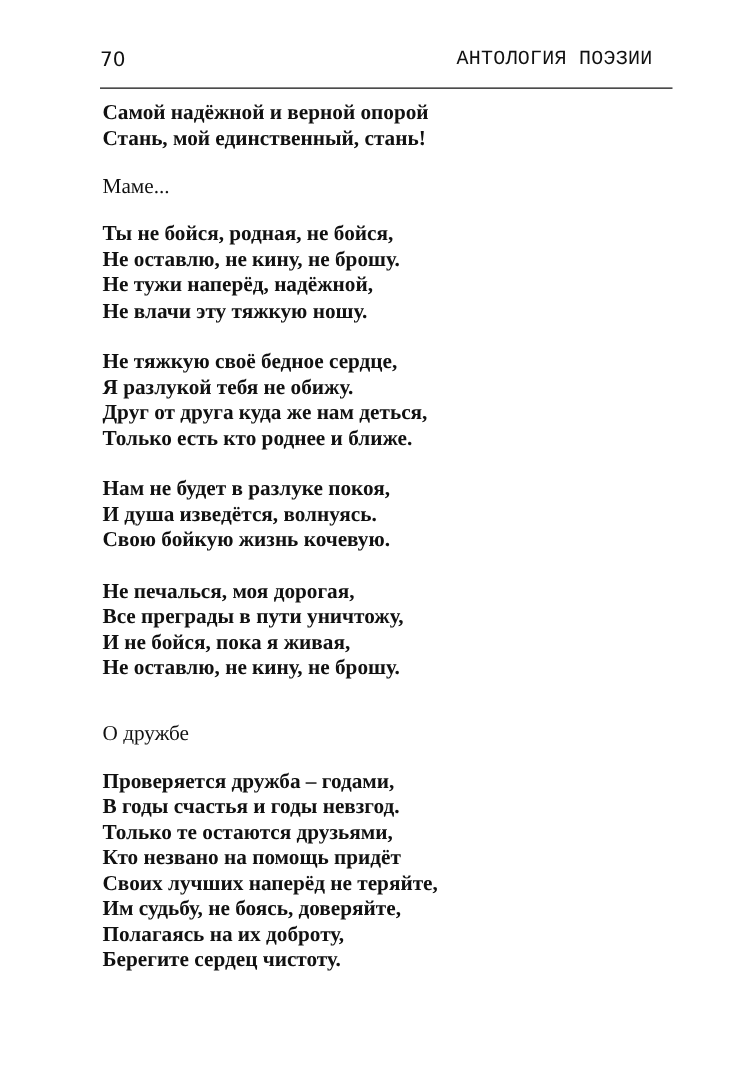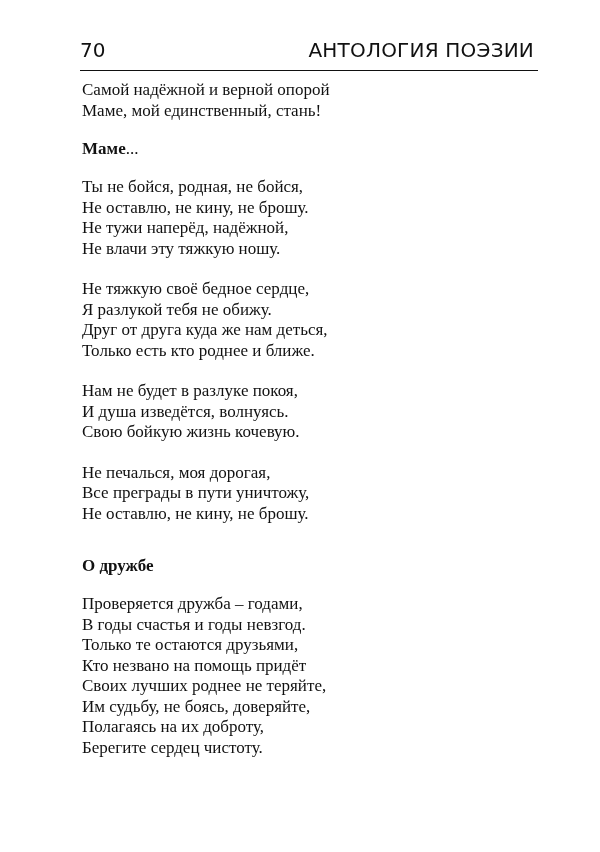--- a/index.html
+++ b/index.html
@@ -15,72 +15,74 @@
       color: #111111;
     }
     .page-header {
       position: absolute;
       left: 80px;
       top: 36px;
       width: 458px;
       height: 34px;
       border-bottom: 1.5px solid #111;
       font-family: "DejaVu Sans", sans-serif;
-      font-size: 20px;
+      font-size: 16px;
     }
     .page-number {
       position: absolute;
       left: 0;
       top: 2px;
     }
     .running-title {
       position: absolute;
-      right: 4px;
+      right: 16px;
       top: 2px;
       letter-spacing: 0.2px;
+      font-family: Liberation Mono, monospace;
     }
     .content {
       position: absolute;
       left: 82px;
       top: 80px;
       width: 460px;
       font-family: "Liberation Serif", serif;
       font-size: 17px;
       line-height: 20.5px;
     }
     .stanza {
       margin: 0 0 20px 0;
     }
     .line {
       display: block;
       white-space: nowrap;
+      font-weight: bold;
     }
     .poem-title {
       margin: 0 0 18px 0;
       font-size: 17px;
       line-height: 20px;
     }
     .poem-title b {
-      font-weight: bold;
+      font-weight: normal;
       text-align: center;
     }
   </style>
 </head>
 <body>
 
 <div class="page-header">
   <span class="page-number">70</span>
   <span class="running-title">АНТОЛОГИЯ ПОЭЗИИ</span>
 </div>
 
 <div class="content">
 
   <div class="stanza" style="margin-bottom:18px;">
     <span class="line">Самой надёжной и верной опорой</span>
-    <span class="line">Маме, мой единственный, стань!</span>
+    <span class="line">Стань, мой единственный, стань!</span>
   </div>
 
   <div class="poem-title"><b>Маме</b><span>...</span></div>
 
   <div class="stanza">
     <span class="line">Ты не бойся, родная, не бойся,</span>
     <span class="line">Не оставлю, не кину, не брошу.</span>
     <span class="line">Не тужи наперёд, надёжной,</span>
     <span class="line">Не влачи эту тяжкую ношу.</span>
   </div>
@@ -94,29 +96,30 @@
 
   <div class="stanza">
     <span class="line">Нам не будет в разлуке покоя,</span>
     <span class="line">И душа изведётся, волнуясь.</span>
     <span class="line">Свою бойкую жизнь кочевую.</span>
   </div>
 
   <div class="stanza" style="margin-bottom:32px;">
     <span class="line">Не печалься, моя дорогая,</span>
     <span class="line">Все преграды в пути уничтожу,</span>
+    <span class="line">И не бойся, пока я живая,</span>
     <span class="line">Не оставлю, не кину, не брошу.</span>
   </div>
 
   <div class="poem-title"><b>О дружбе</b><span></span></div>
 
   <div class="stanza">
     <span class="line">Проверяется дружба – годами,</span>
     <span class="line">В годы счастья и годы невзгод.</span>
     <span class="line">Только те остаются друзьями,</span>
     <span class="line">Кто незвано на помощь придёт</span>
-    <span class="line">Своих лучших роднее не теряйте,</span>
+    <span class="line">Своих лучших наперёд не теряйте,</span>
     <span class="line">Им судьбу, не боясь, доверяйте,</span>
     <span class="line">Полагаясь на их доброту,</span>
     <span class="line">Берегите сердец чистоту.</span>
   </div>
 
 </div>
 
 </body></html>

